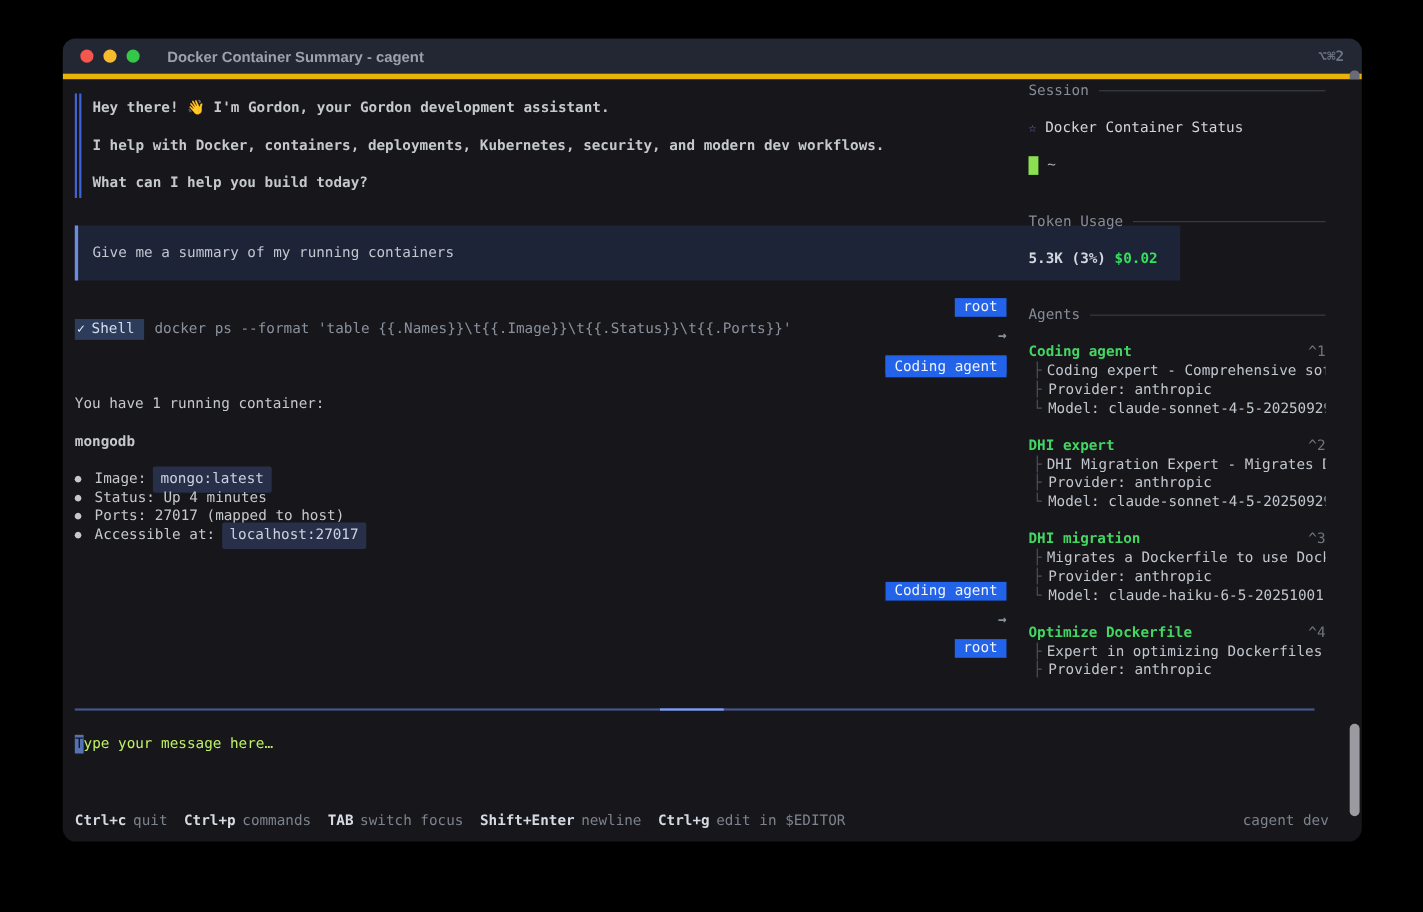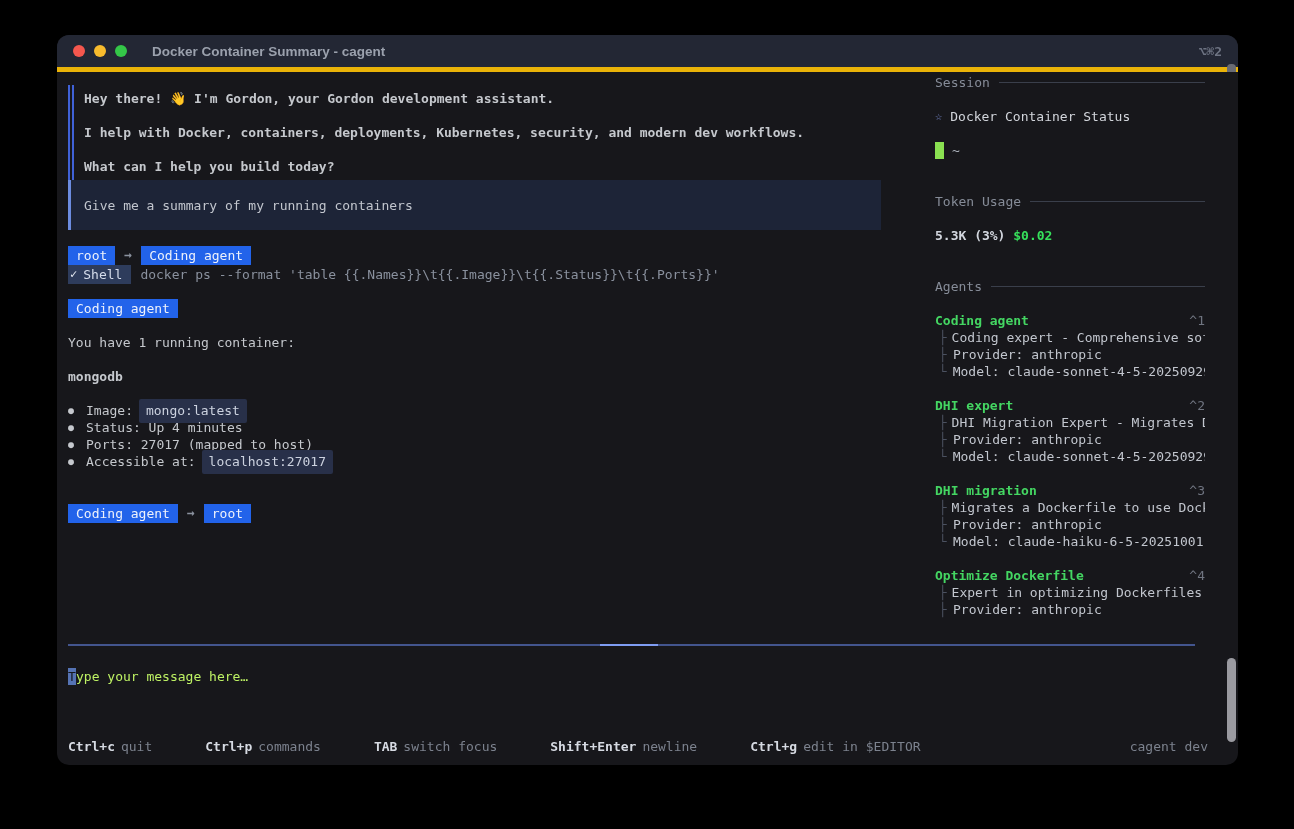--- a/index.html
+++ b/index.html
@@ -40,29 +40,30 @@
   .chat { width: 847px; margin-left: 11px; padding-top: 13px; font-size: 13px; line-height: 17px; color: #c5c8cd; }
 
   .welcome {
     border-left: 6px double #4062d8;
     padding: 5px 0 5px 10px;
   }
   .welcome p { margin: 0 0 17px 0; font-weight: bold; letter-spacing: 0; }
   .welcome p:last-child { margin-bottom: 0; }
 
   .user-msg {
-    height: 50px; width: 813px;
+    margin-top: 25px;
+    height: 50px; width: 1005px;
     background: #1d2437;
     border-left: 3px solid #6c8cdf;
     display: flex; align-items: center;
     padding-left: 13px;
     color: #c2c6ce;
   }
 
-  .handoff { margin-top: 16px; display: flex; align-items: flex-start; gap: 9px; height: 19px; }
+  .handoff { margin-top: 16px; display: flex; align-items: flex-end; gap: 9px; height: 19px; flex-direction: column; }
   .badge {
     display: inline-flex; align-items: center;
     height: 19px; padding: 0 8px;
     background: #2263ea; color: #eef2fb;
     font-size: 13px;
   }
   .arrow { color: #8a919e; font-weight: bold; font-size: 13px; }
 
   .tool-row { display: flex; align-items: center; height: 19px; }
   .tool-badge {
@@ -116,21 +117,20 @@
     display: inline-block; width: 8px; height: 17px;
     background: #5573b4; color: #15181f; text-align: center; vertical-align: bottom;
   }
   .input-placeholder { color: #bef264; }
 
   .statusbar {
     flex: 0 0 30px;
     display: flex; align-items: center;
     padding: 0 30px 8px 11px;
     font-size: 13px;
-    gap: 38px;
   }
   .sb-item { margin-right: 15px; white-space: nowrap; }
   .sb-key { color: #d6dae2; font-weight: bold; }
   .sb-label { color: #7c828e; margin-left: 6px; }
   .sb-brand { margin-left: auto; color: #7c828e; }
 
   .scroll-thumb {
     position: absolute; right: 2px; top: 623px;
     width: 9px; height: 84px;
     background: #9a9aa0; border-radius: 5px;

